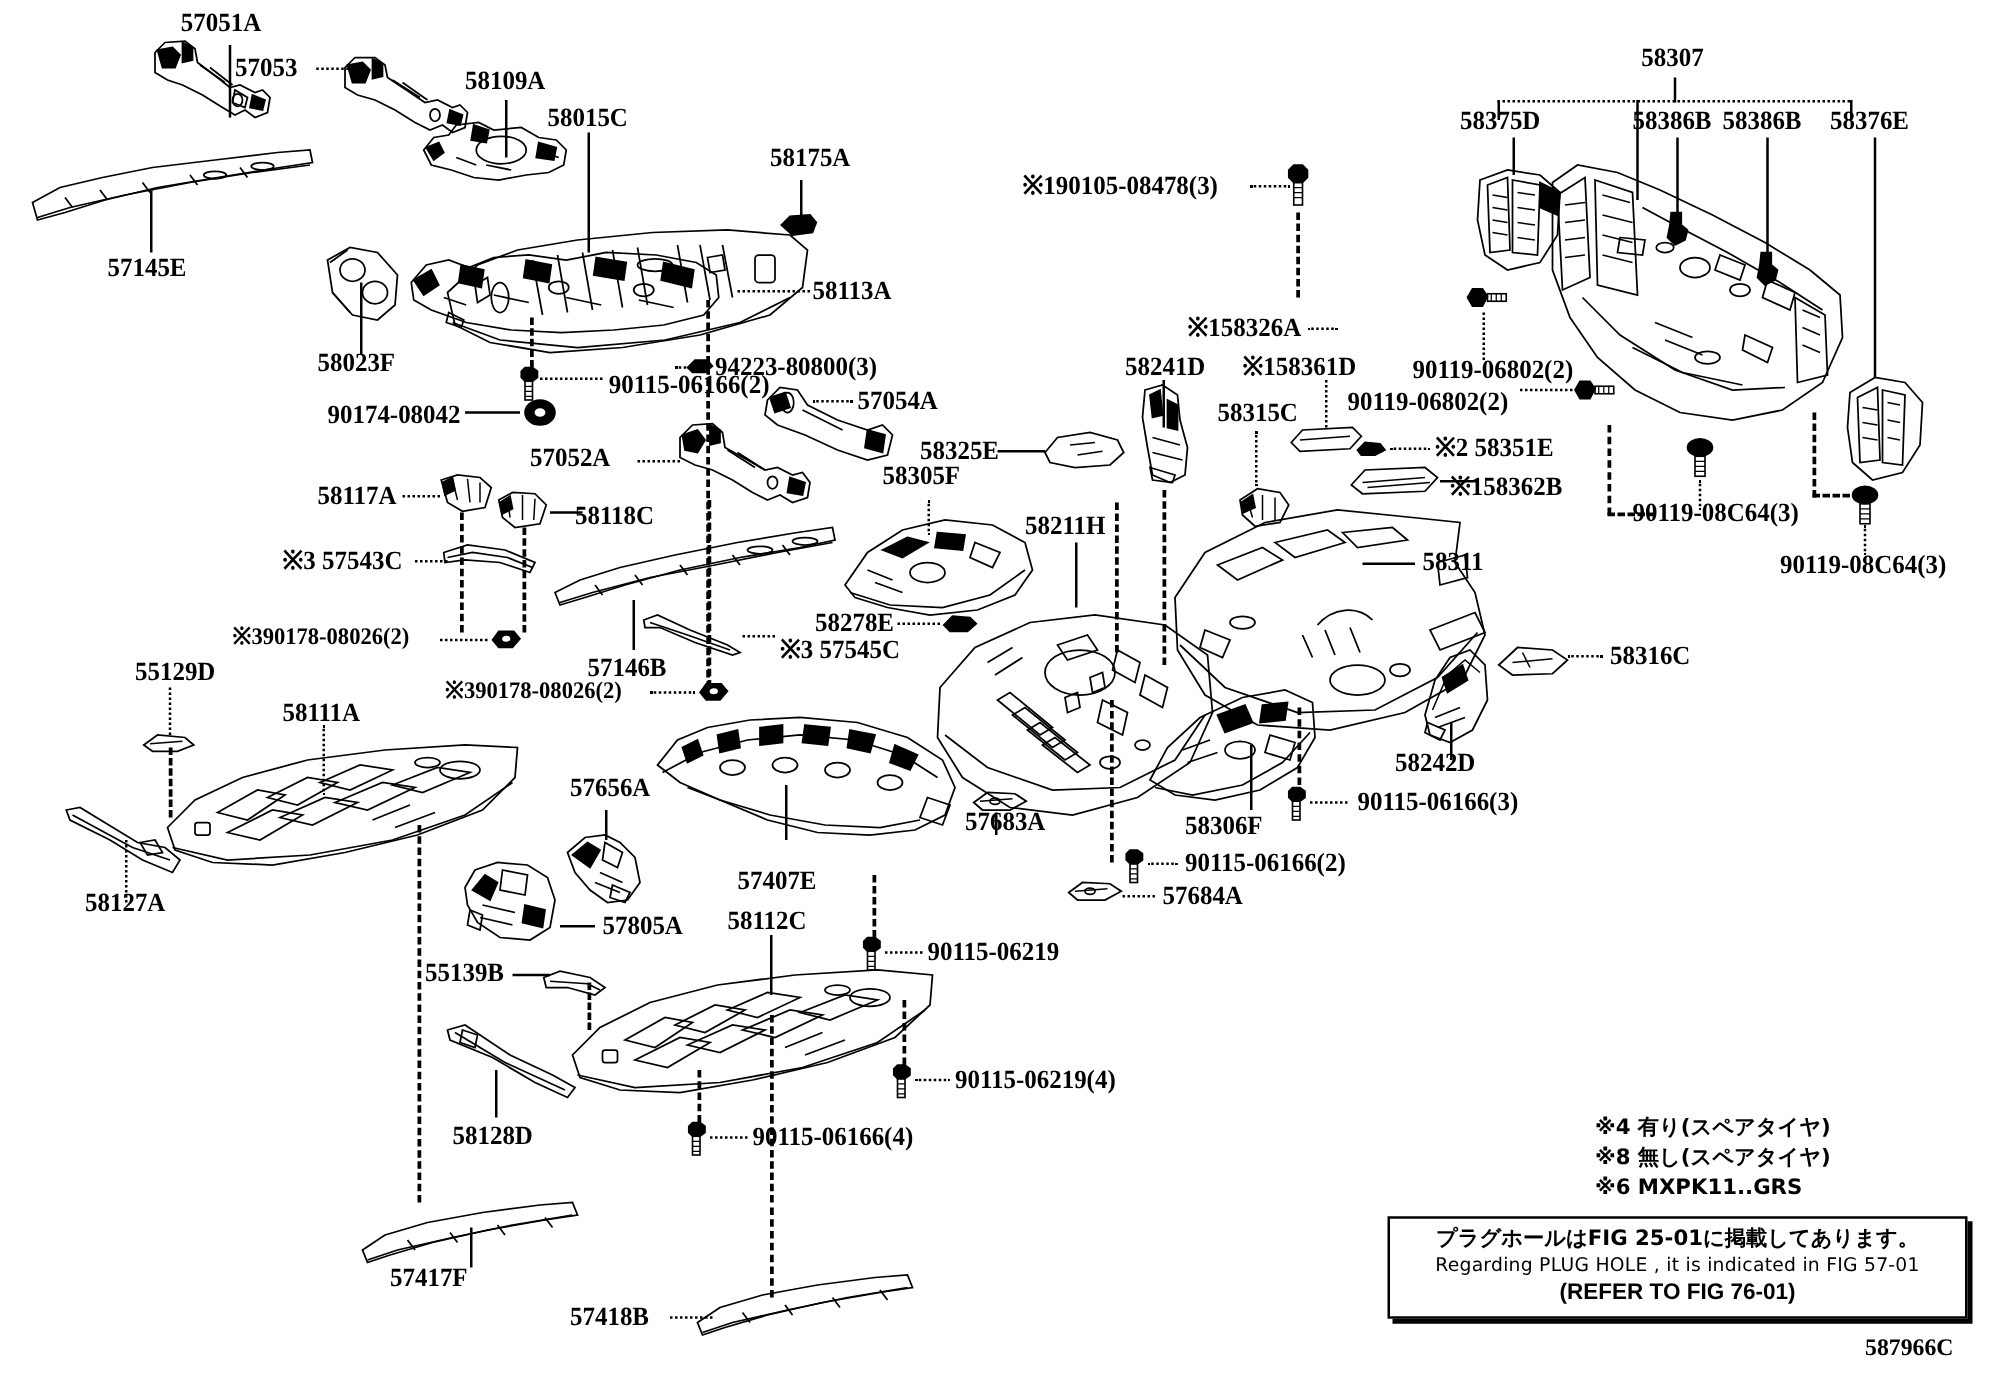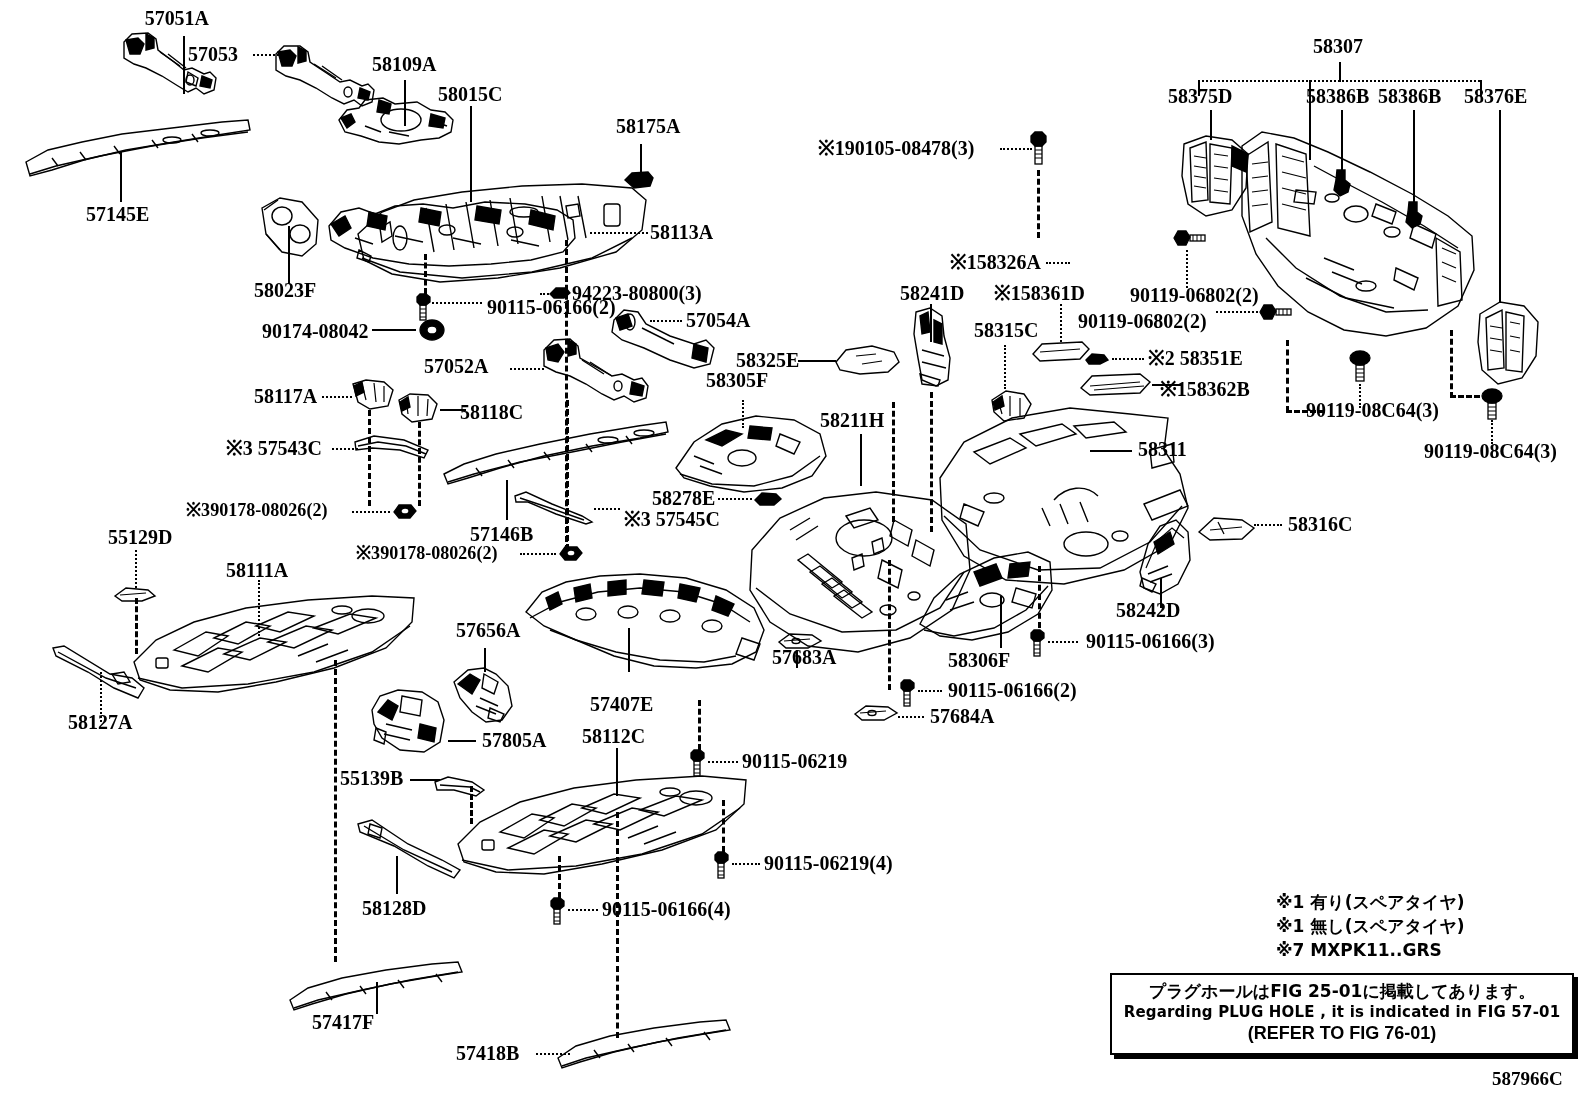--- a/index.html
+++ b/index.html
@@ -55,21 +55,21 @@
   }
   #noteboxWrap{
     position:absolute;
     border:2px solid #000;
     background:#fff;
     box-shadow:4px 4px 0 #000;
     text-align:center;
     padding:5px 10px 7px 10px;
   }
   .nb1{font-family:"DejaVu Sans", sans-serif;font-weight:bold;font-size:17px;line-height:1.3;}
-  .nb2{font-family:"DejaVu Sans", sans-serif;font-weight:bold;font-size:15px;line-height:1.35;letter-spacing:.2px;}
+  .nb2{font-family:"DejaVu Sans", sans-serif;font-weight:normal;font-size:15px;line-height:1.35;letter-spacing:.2px;}
   .nb3{font-family:"Liberation Sans", sans-serif;font-weight:bold;font-size:18px;line-height:1.3;}
   #figcode{
     position:absolute;
     font-family:"Liberation Serif", serif;
     font-weight:bold;
     font-size:19px;
     color:#000;
   }
 </style>
 </head>
@@ -1000,23 +1000,23 @@
   <div class="lbl" style="left:1168px;top:86px;">58375D</div>
   <div class="lbl" style="left:1306px;top:86px;">58386B</div>
   <div class="lbl" style="left:1378px;top:86px;">58386B</div>
   <div class="lbl" style="left:1464px;top:86px;">58376E</div>
   <div class="lbl" style="left:1130px;top:285px;">90119-06802(2)</div>
   <div class="lbl" style="left:1078px;top:311px;">90119-06802(2)</div>
   <div class="lbl" style="left:1306px;top:400px;">90119-08C64(3)</div>
   <div class="lbl" style="left:1424px;top:441px;">90119-08C64(3)</div>
 
   <div id="notes" style="left:1276px;top:890px;">
-    <div>※1 有り(スペアタイヤ)</div>
-    <div>※1 無し(スペアタイヤ)</div>
-    <div>※7 MXPK11..GRS</div>
+    <div>※4 有り(スペアタイヤ)</div>
+    <div>※8 無し(スペアタイヤ)</div>
+    <div>※6 MXPK11..GRS</div>
   </div>
 
   <div id="noteboxWrap" style="left:1110px;top:973px;width:440px;">
     <div class="nb1">プラグホールはFIG 25-01に掲載してあります。</div>
     <div class="nb2">Regarding  PLUG  HOLE , it is indicated in FIG  57-01</div>
     <div class="nb3">(REFER TO FIG 76-01)</div>
   </div>
 
   <div id="figcode" style="left:1492px;top:1068px;">587966C</div>
 

